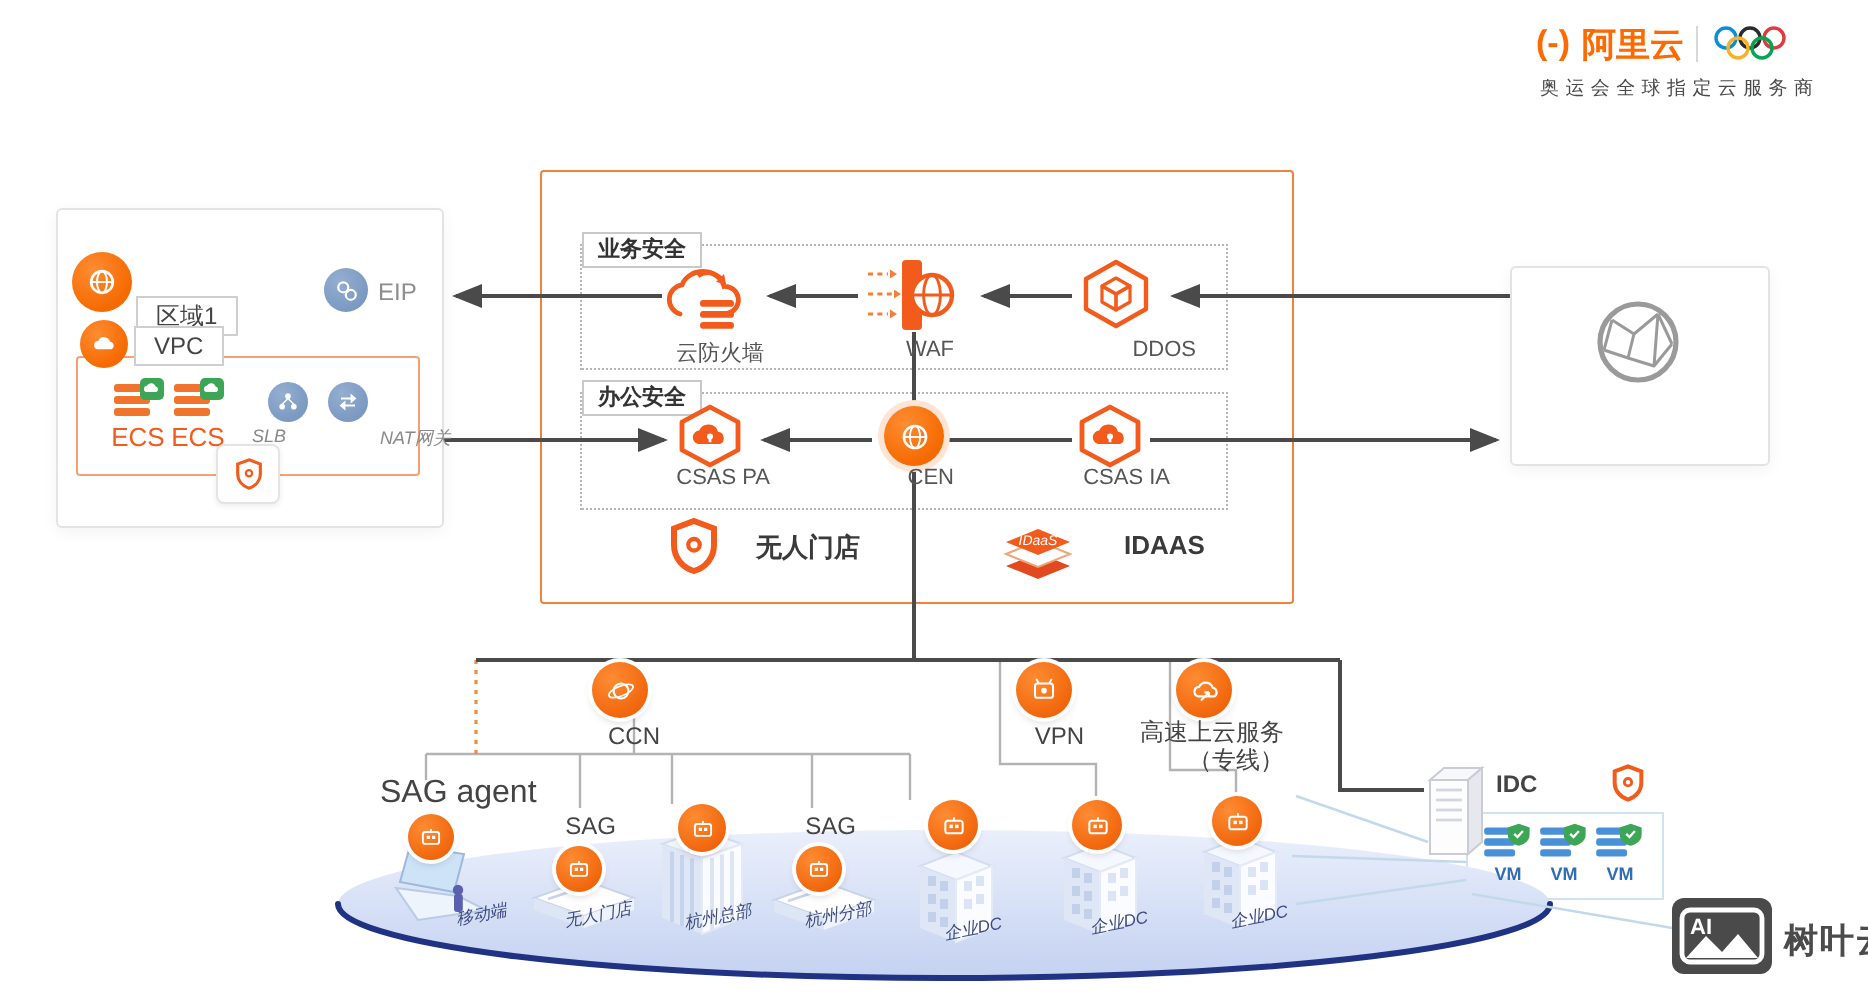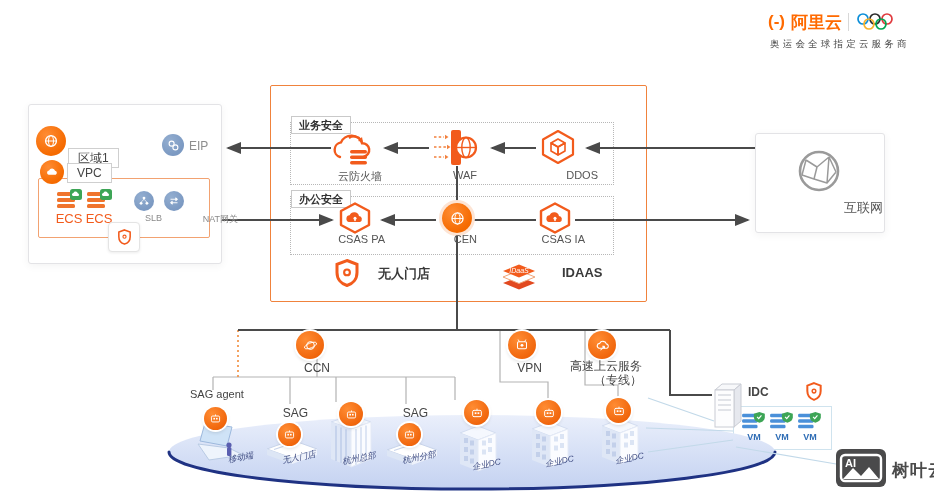--- a/index.html
+++ b/index.html
@@ -8,21 +8,21 @@
   .abs{position:absolute;}
   .box{background:#fff;border:1px solid #e3e3e6;border-radius:3px;box-shadow:0 2px 8px rgba(0,0,0,.05);}
   .sase-box{background:#fff;border:1px solid #f0823c;border-radius:2px;}
   .dotted{border:1px dotted #b7b7b7;}
   .tag{background:#fff;border:1px solid #c9c9c9;color:#333;font-size:11px;font-weight:bold;
        padding:1px 7px;line-height:14px;white-space:nowrap;}
   .tag2{background:#fff;border:1px solid #cfcfcf;color:#444;font-size:12px;
        padding:1px 9px;line-height:16px;white-space:nowrap;}
   .lbl{color:#555;font-size:11px;text-align:right;white-space:nowrap;}
   .lbl-bold{color:#3a3a3a;font-size:13px;font-weight:bold;white-space:nowrap;}
-  .small-lbl{color:#8a8a8a;font-size:9px;text-align:right;white-space:nowrap;}
+  .small-lbl{color:#8a8a8a;font-size:9px;text-align:left;white-space:nowrap;font-style:italic;}
   .ecs-lbl{color:#f25b1c;font-size:13px;font-weight:normal;text-align:center;white-space:nowrap;}
   .title{color:#f2571c;font-size:17px;font-weight:bold;text-align:center;letter-spacing:1px;white-space:nowrap;}
   .circ{border-radius:50%;display:flex;align-items:center;justify-content:center;}
   .o-circ{background:radial-gradient(circle at 35% 30%,#ff8c33,#f56a00 70%);}
   .b-circ{background:radial-gradient(circle at 35% 30%,#93aed0,#7b99c2 70%);}
   .badge{border-radius:50%;background:radial-gradient(circle at 35% 30%,#ff8c33,#f0640a 75%);
          box-shadow:0 0 0 2px #fff,0 2px 4px rgba(0,0,0,.18);display:flex;align-items:center;justify-content:center;}
   .iso-lbl{font-style:italic;font-size:8.5px;color:#3d4a80;transform:rotate(-11deg);white-space:nowrap;}
   .brand{color:#ff6a00;font-size:17px;font-weight:bold;white-space:nowrap;}
   .subtitle{color:#4a4a4a;font-size:9.5px;letter-spacing:3.2px;white-space:nowrap;}
@@ -273,21 +273,20 @@
     </svg>
   </div>
   <div class="abs z3 lbl-bold" style="left:562px;top:265px;">IDAAS</div>
 
   <div class="abs z3" style="left:796px;top:148px;">
     <svg width="46" height="46" viewBox="0 0 46 46">
       <circle cx="23" cy="23" r="19" fill="none" stroke="#9a9a9a" stroke-width="2.6"></circle>
       <path d="M10,12 L21,19 L33,9 M21,19 L18,31 L6,27 M18,31 L31,35 L33,9 M31,35 L40,24 M33,9 L40,24 M6,27 L10,12" fill="none" stroke="#9a9a9a" stroke-width="1.5" stroke-linejoin="round"></path>
     </svg>
   </div>
-  <div class="abs z3 lbl" style="left:755px;top:199px;width:128px;font-size:13px;">互联网</div>
 
   <div class="abs z3 circ o-circ badge" style="left:296px;top:331px;width:28px;height:28px;">
     <svg width="19" height="19" viewBox="0 0 28 28">
         <circle cx="14" cy="14" r="5.5" fill="none" stroke="#fff" stroke-width="1.6"></circle>
         <ellipse cx="14" cy="14" rx="9.5" ry="3.6" fill="none" stroke="#fff" stroke-width="1.3" transform="rotate(-22 14 14)"></ellipse>
       </svg>
   </div>
   <div class="abs z3 lbl" style="left:290px;top:361px;width:40px;font-size:12px;color:#444;">CCN</div>
 
   <div class="abs z3 circ o-circ badge" style="left:508px;top:331px;width:28px;height:28px;">
@@ -302,21 +301,21 @@
 
   <div class="abs z3 circ o-circ badge" style="left:588px;top:331px;width:28px;height:28px;">
     <svg width="19" height="19" viewBox="0 0 28 28">
         <path d="M9,18 a3.6,3.6 0 0 1 .7,-7.1 a5.4,5.4 0 0 1 10,.7 a3.4,3.4 0 0 1 1,6.4 z" fill="none" stroke="#fff" stroke-width="1.6"></path>
         <path d="M11,21 L17,15 M17,15 h-3.4 M17,15 v3.4" stroke="#fff" stroke-width="1.5" fill="none"></path>
       </svg>
   </div>
   <div class="abs z3 lbl" style="left:562px;top:358px;width:80px;font-size:12px;color:#444;">高速上云服务</div>
   <div class="abs z3 lbl" style="left:562px;top:372px;width:80px;font-size:12px;color:#444;">（专线）</div>
 
-  <div class="abs z3" style="left:190px;top:388px;font-size:11px;color:#444;">SAG agent</div>
+  <div class="abs z3" style="left:190px;top:388px;font-size:16px;color:#444;">SAG agent</div>
 
   <div class="abs z3" style="left:196px;top:421px;">
     <svg width="50" height="42" viewBox="0 0 50 42">
       <polygon points="9,2 36,6 31,25 4,20" fill="#cfe3f7" stroke="#9db9dd" stroke-width="1"></polygon>
       <polygon points="2,23 33,27 47,34 13,39" fill="#eef4fc" stroke="#b9cbe4" stroke-width="1"></polygon>
       <circle cx="33" cy="24" r="2.6" fill="#5a5fb0"></circle>
       <rect x="31" y="26" width="4.4" height="9" rx="1.5" fill="#5a5fb0"></rect>
     </svg>
   </div>
   <div class="abs z3 badge" style="left:204px;top:407px;width:23px;height:23px;">

